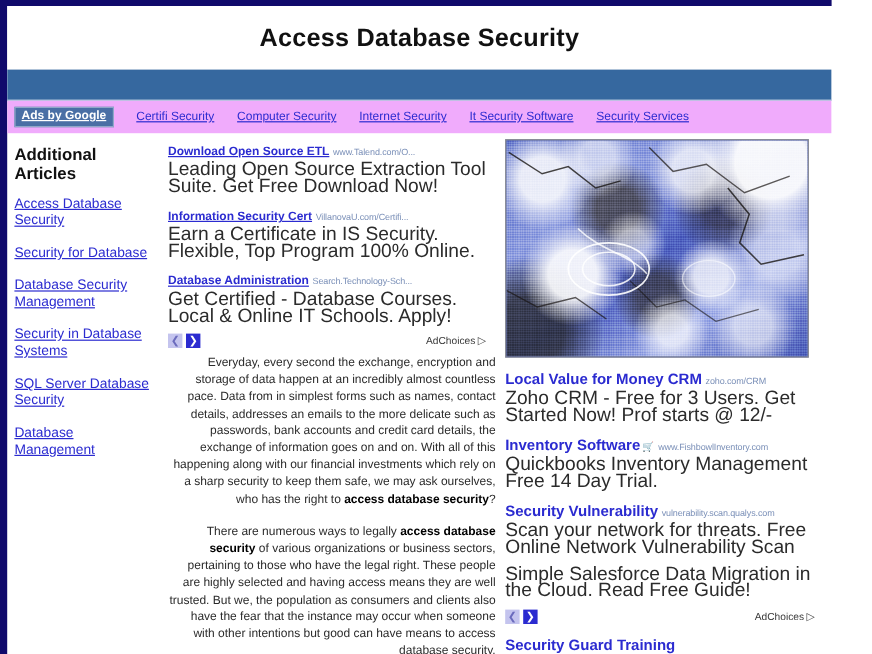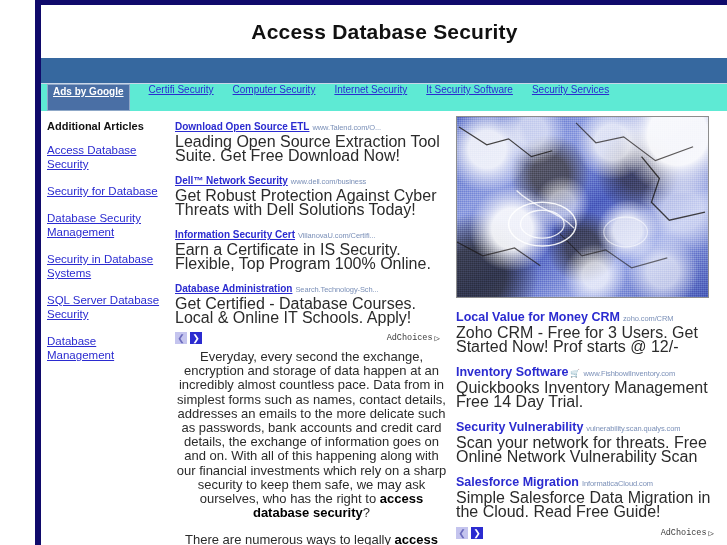--- a/index.html
+++ b/index.html
@@ -10,21 +10,20 @@
     background: #ffffff;
     font-family: "Liberation Sans", sans-serif;
   }
   #page {
     position: relative;
     width: 693px; height: 545px;
     background: #ffffff;
     border-top: 5px solid #100a6b;
     border-left: 6px solid #100a6b;
     overflow: hidden;
-    margin-left: 35px;
   }
   
   .header-title-bar {
     height: 53px;
     background: #ffffff;
     display: flex;
     align-items: center;
     justify-content: center;
   }
   .page-title {
@@ -35,22 +34,23 @@
   }
   .blue-band {
     height: 26px;
     background: #36689f;
     border-bottom: 1px solid #c9d6e8;
   }
   
   .topnav {
     height: 27px;
     display: flex;
+    align-items: center;
     padding-left: 6px;
-    background: #5eead4;
+    background: #f0abfc;
     font-size: 10px;
   }
   .adsby {
     background: #3b5998;
     background: #4a6fa5;
     color: #ffffff;
     font-size: 10px;
     font-weight: bold;
     padding: 1px 5px 2px 5px;
     border: 1px solid #8fa8c8;
@@ -71,21 +71,21 @@
     padding-top: 5px;
   }
   
   .sidebar {
     width: 128px;
     padding: 4px 6px 0 6px;
     flex: 0 0 128px;
   }
   .sidebar h3 {
     margin: 0 0 11px 0;
-    font-size: 11px;
+    font-size: 14px;
     font-weight: bold;
     color: #111;
   }
   .sidebar a {
     display: block;
     color: #2b2bd0;
     text-decoration: underline;
     font-size: 11.5px;
     line-height: 14px;
     margin-bottom: 13px;
@@ -139,29 +139,28 @@
   }
   .arrow.prev { background: #c4c4ee; color: #6b6bbd; }
   .arrow.next { background: #2b2bd0; color: #ffffff; }
   .adchoices {
     font-size: 8.5px;
     color: #3a3a3a;
     display: flex;
     align-items: center;
     gap: 2px;
     margin-right: 8px;
-    font-family: Liberation Mono, monospace;
   }
   .adchoices .ic { font-size: 9px; color: #444; }
   .article p {
     color: #2b2b2b;
-    font-size: 13px;
+    font-size: 10px;
     line-height: 14.2px;
     margin: 0 0 13px 0;
-    text-align: center;
+    text-align: right;
   }
   .article b { font-weight: bold; color: #000; }
   
   .right {
     flex: 1;
     padding-left: 2px;
     padding-right: 6px;
   }
   .photo {
     width: 253px;
@@ -246,26 +245,20 @@
     <div class="center">
       <div class="ad-block">
 
         <div class="ad">
           <div>
             <a class="ad-title" href="#">Download Open Source ETL</a><span class="ad-url">www.Talend.com/O...</span>
           </div>
           <div class="ad-desc">Leading Open Source Extraction Tool Suite. Get Free Download Now!</div>
         </div>
 
-        <div class="ad">
-          <div>
-            <a class="ad-title" href="#">Dell™ Network Security</a><span class="ad-url">www.dell.com/business</span>
-          </div>
-          <div class="ad-desc">Get Robust Protection Against Cyber Threats with Dell Solutions Today!</div>
-        </div>
 
         <div class="ad">
           <div>
             <a class="ad-title" href="#">Information Security Cert</a><span class="ad-url">VillanovaU.com/Certifi...</span>
           </div>
           <div class="ad-desc">Earn a Certificate in IS Security. Flexible, Top Program 100% Online.</div>
         </div>
 
         <div class="ad">
           <div>
@@ -326,23 +319,20 @@
         </div>
 
         <div class="ad">
           <div>
             <a class="ad-title" href="#">Security Vulnerability</a><span class="ad-url">vulnerability.scan.qualys.com</span>
           </div>
           <div class="ad-desc">Scan your network for threats. Free Online Network Vulnerability Scan</div>
         </div>
 
         <div class="ad">
-          <div>
-            <a class="ad-title" href="#">Salesforce Migration</a><span class="ad-url">InformaticaCloud.com</span>
-          </div>
           <div class="ad-desc">Simple Salesforce Data Migration in the Cloud. Read Free Guide!</div>
         </div>
 
         <div class="ad-footer">
           <div class="arrows">
             <span class="arrow prev">❮</span>
             <span class="arrow next">❯</span>
           </div>
           <div class="adchoices">
             <span>AdChoices</span>

